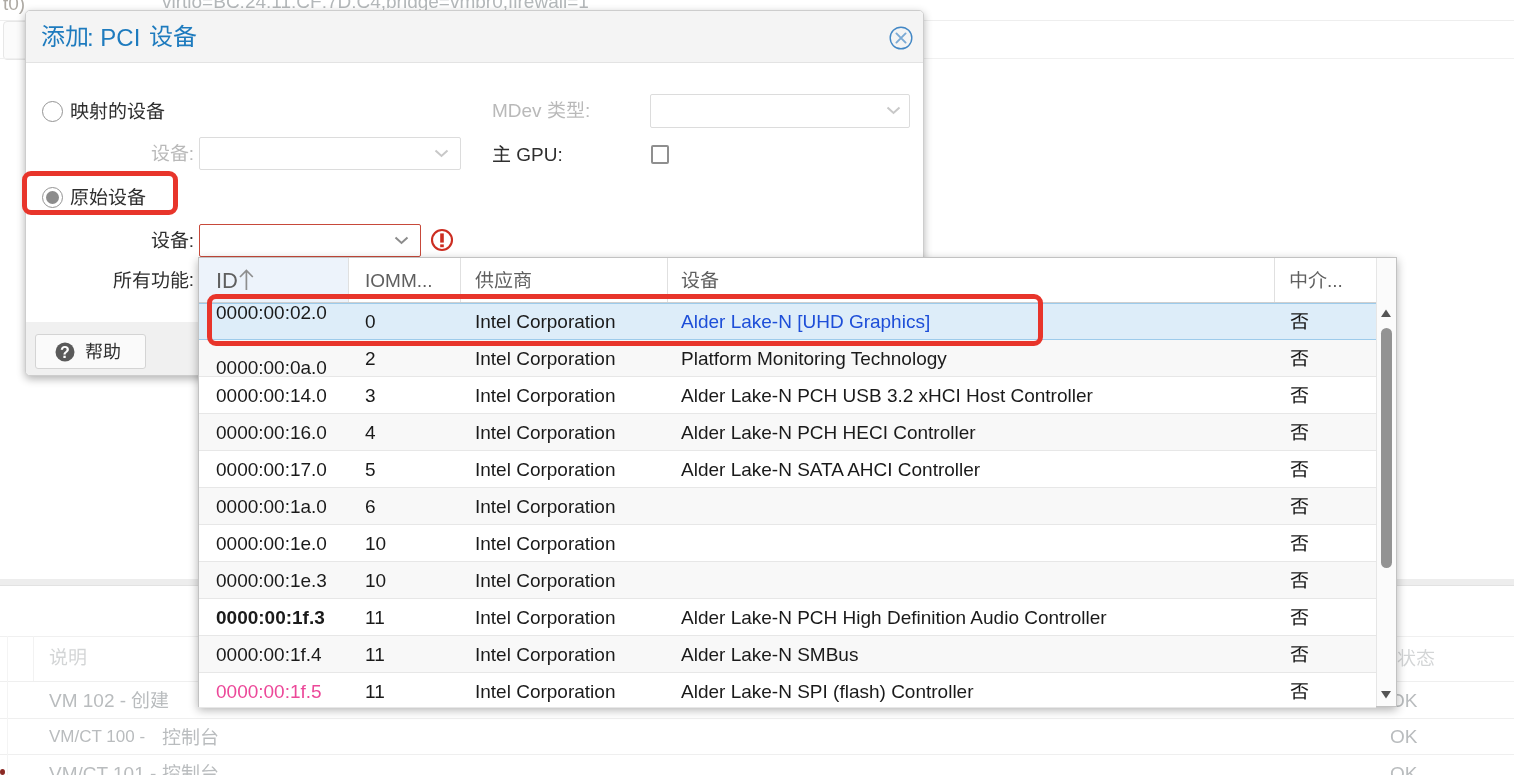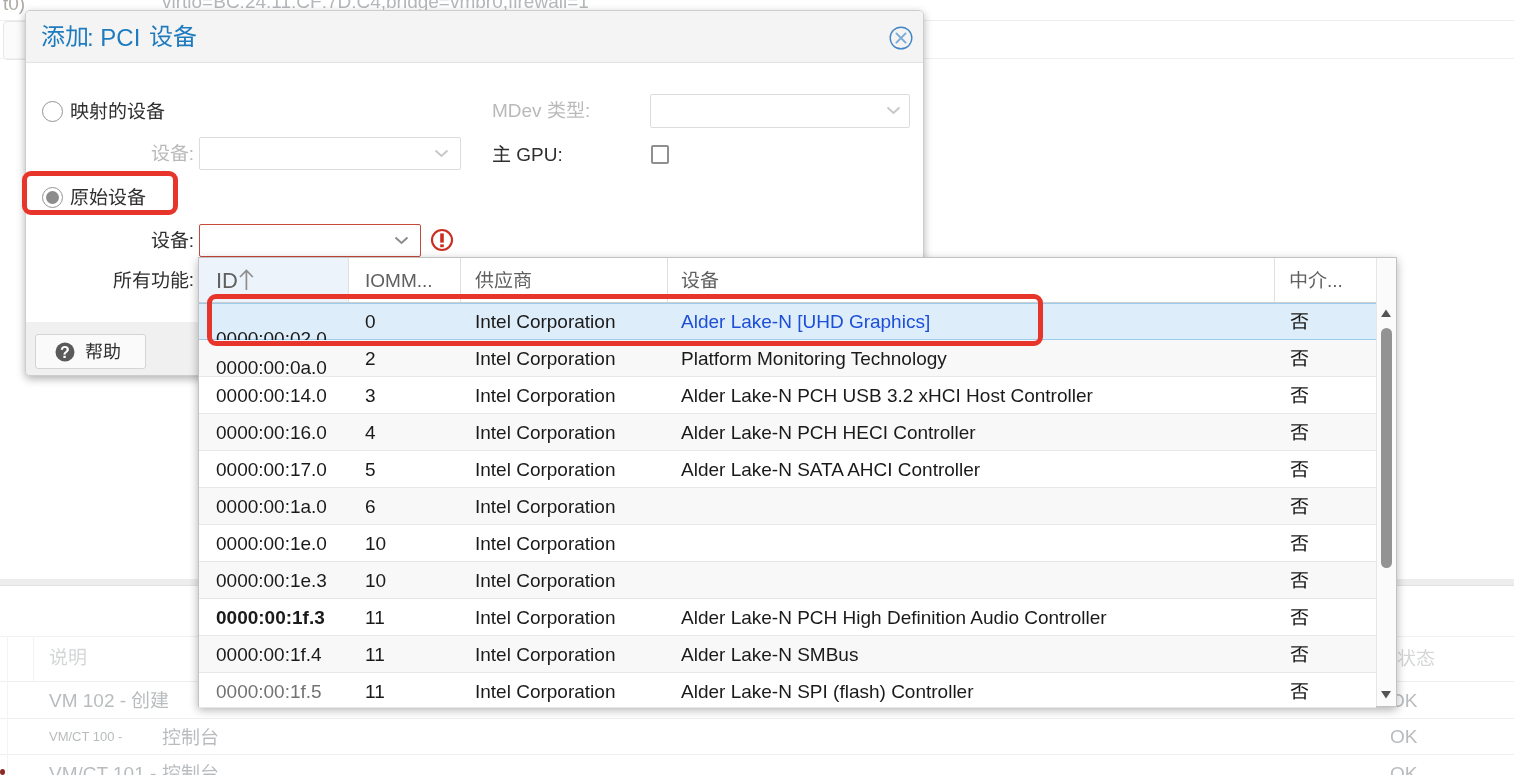--- a/index.html
+++ b/index.html
@@ -69,21 +69,21 @@
         <use href="#u6001" x="1000"></use>
       </g>
     </svg>
 <span style="position:absolute;left:49px;top:688.9px;font-size:19px;line-height:23px;color:#b9bcbe;font-weight:normal;white-space:pre">VM 102 - </span>
 <svg style="position:absolute;left:131.3642578125px;top:690px;" width="40" height="21" viewBox="0 -895 2105 1105">
       <g fill="#b9bcbe">
         <use href="#u521B" x="0"></use>
         <use href="#u5EFA" x="1000"></use>
       </g>
     </svg>
-<span style="position:absolute;left:49px;top:725.4px;font-size:13px;line-height:23px;color:#b9bcbe;font-weight:normal;white-space:pre">VM/CT 100 - </span>
+<span style="position:absolute;left:49px;top:725.4px;font-size:17px;line-height:23px;color:#b9bcbe;font-weight:normal;white-space:pre">VM/CT 100 - </span>
 <svg style="position:absolute;left:161.97021484375px;top:726.5px;" width="59" height="21" viewBox="0 -895 3105 1105">
       <g fill="#b9bcbe">
         <use href="#u63A7" x="0"></use>
         <use href="#u5236" x="1000"></use>
         <use href="#u53F0" x="2000"></use>
       </g>
     </svg>
 <span style="position:absolute;left:49px;top:761.9px;font-size:19px;line-height:23px;color:#b9bcbe;font-weight:normal;white-space:pre">VM/CT 101 - </span>
 <svg style="position:absolute;left:161.97021484375px;top:763px;" width="59" height="21" viewBox="0 -895 3105 1105">
       <g fill="#b9bcbe">
@@ -229,21 +229,21 @@
       </g>
     </svg>
 <svg style="position:absolute;left:1289px;top:270.2px;" width="40" height="21" viewBox="0 -895 2105 1105">
       <g fill="#5f5f5f">
         <use href="#u4E2D" x="0"></use>
         <use href="#u4ECB" x="1000"></use>
       </g>
     </svg>
 <span style="position:absolute;left:1327px;top:269.1px;font-size:19px;line-height:23px;color:#5f5f5f;font-weight:normal;white-space:pre">...</span>
 <div style="position:absolute;left:199px;top:302.5px;width:1177px;height:37.1px;background:#ddedf9;border-top:1px solid #9dcbeb;border-bottom:1px solid #9dcbeb;box-sizing:border-box;"></div>
-<span style="position:absolute;left:216px;top:327px;font-size:19px;line-height:23px;color:#1a1a1a;font-weight:normal;white-space:pre">0000:00:02.0</span>
+<span style="position:absolute;left:216px;top:301px;font-size:19px;line-height:23px;color:#1a1a1a;font-weight:normal;white-space:pre">0000:00:02.0</span>
 <span style="position:absolute;left:365px;top:310.3px;font-size:19px;line-height:23px;color:#1a1a1a;font-weight:normal;white-space:pre">0</span>
 <span style="position:absolute;left:475px;top:310.3px;font-size:19px;line-height:23px;color:#1a1a1a;font-weight:normal;white-space:pre">Intel Corporation</span>
 <span style="position:absolute;left:681px;top:310.3px;font-size:19px;line-height:23px;color:#1d4ed8;font-weight:normal;white-space:pre">Alder Lake-N [UHD Graphics]</span>
 <svg style="position:absolute;left:1290px;top:311.4px;" width="21" height="21" viewBox="0 -895 1105 1105">
       <g fill="#1a1a1a">
         <use href="#u5426" x="0"></use>
       </g>
     </svg>
 <div style="position:absolute;left:199px;top:339.6px;width:1177px;height:37.1px;background:#f8f8f8;border-bottom:1px solid #e7e7e7;box-sizing:border-box;"></div>
 <span style="position:absolute;left:216px;top:356px;font-size:19px;line-height:23px;color:#1a1a1a;font-weight:normal;white-space:pre">0000:00:0a.0</span>
@@ -326,21 +326,21 @@
 <span style="position:absolute;left:216px;top:642.9px;font-size:19px;line-height:23px;color:#1a1a1a;font-weight:normal;white-space:pre">0000:00:1f.4</span>
 <span style="position:absolute;left:365px;top:642.9px;font-size:19px;line-height:23px;color:#1a1a1a;font-weight:normal;white-space:pre">11</span>
 <span style="position:absolute;left:475px;top:642.9px;font-size:19px;line-height:23px;color:#1a1a1a;font-weight:normal;white-space:pre">Intel Corporation</span>
 <span style="position:absolute;left:681px;top:642.9px;font-size:19px;line-height:23px;color:#1a1a1a;font-weight:normal;white-space:pre">Alder Lake-N SMBus</span>
 <svg style="position:absolute;left:1290px;top:644.0px;" width="21" height="21" viewBox="0 -895 1105 1105">
       <g fill="#1a1a1a">
         <use href="#u5426" x="0"></use>
       </g>
     </svg>
 <div style="position:absolute;left:199px;top:673.5px;width:1177px;height:34px;background:#fff;border-bottom:1px solid #e7e7e7;box-sizing:border-box;"></div>
-<span style="position:absolute;left:216px;top:679.8px;font-size:19px;line-height:23px;color:#737373;font-weight:normal;white-space:pre">0000:00:1f.5</span>
+<span style="position:absolute;left:216px;top:679.8px;font-size:19px;line-height:23px;color:#ec4899;font-weight:normal;white-space:pre">0000:00:1f.5</span>
 <span style="position:absolute;left:365px;top:679.8px;font-size:19px;line-height:23px;color:#1a1a1a;font-weight:normal;white-space:pre">11</span>
 <span style="position:absolute;left:475px;top:679.8px;font-size:19px;line-height:23px;color:#1a1a1a;font-weight:normal;white-space:pre">Intel Corporation</span>
 <span style="position:absolute;left:681px;top:679.8px;font-size:19px;line-height:23px;color:#1a1a1a;font-weight:normal;white-space:pre">Alder Lake-N SPI (flash) Controller</span>
 <svg style="position:absolute;left:1290px;top:680.9px;" width="21" height="21" viewBox="0 -895 1105 1105">
       <g fill="#1a1a1a">
         <use href="#u5426" x="0"></use>
       </g>
     </svg>
 <div style="position:absolute;left:1376px;top:258px;width:20px;height:448px;background:#fbfbfb;border-left:1px solid #e6e6e6;box-sizing:border-box;"></div>
 <svg style="position:absolute;left:1380px;top:308px" width="12" height="11" viewBox="0 0 12 11">

